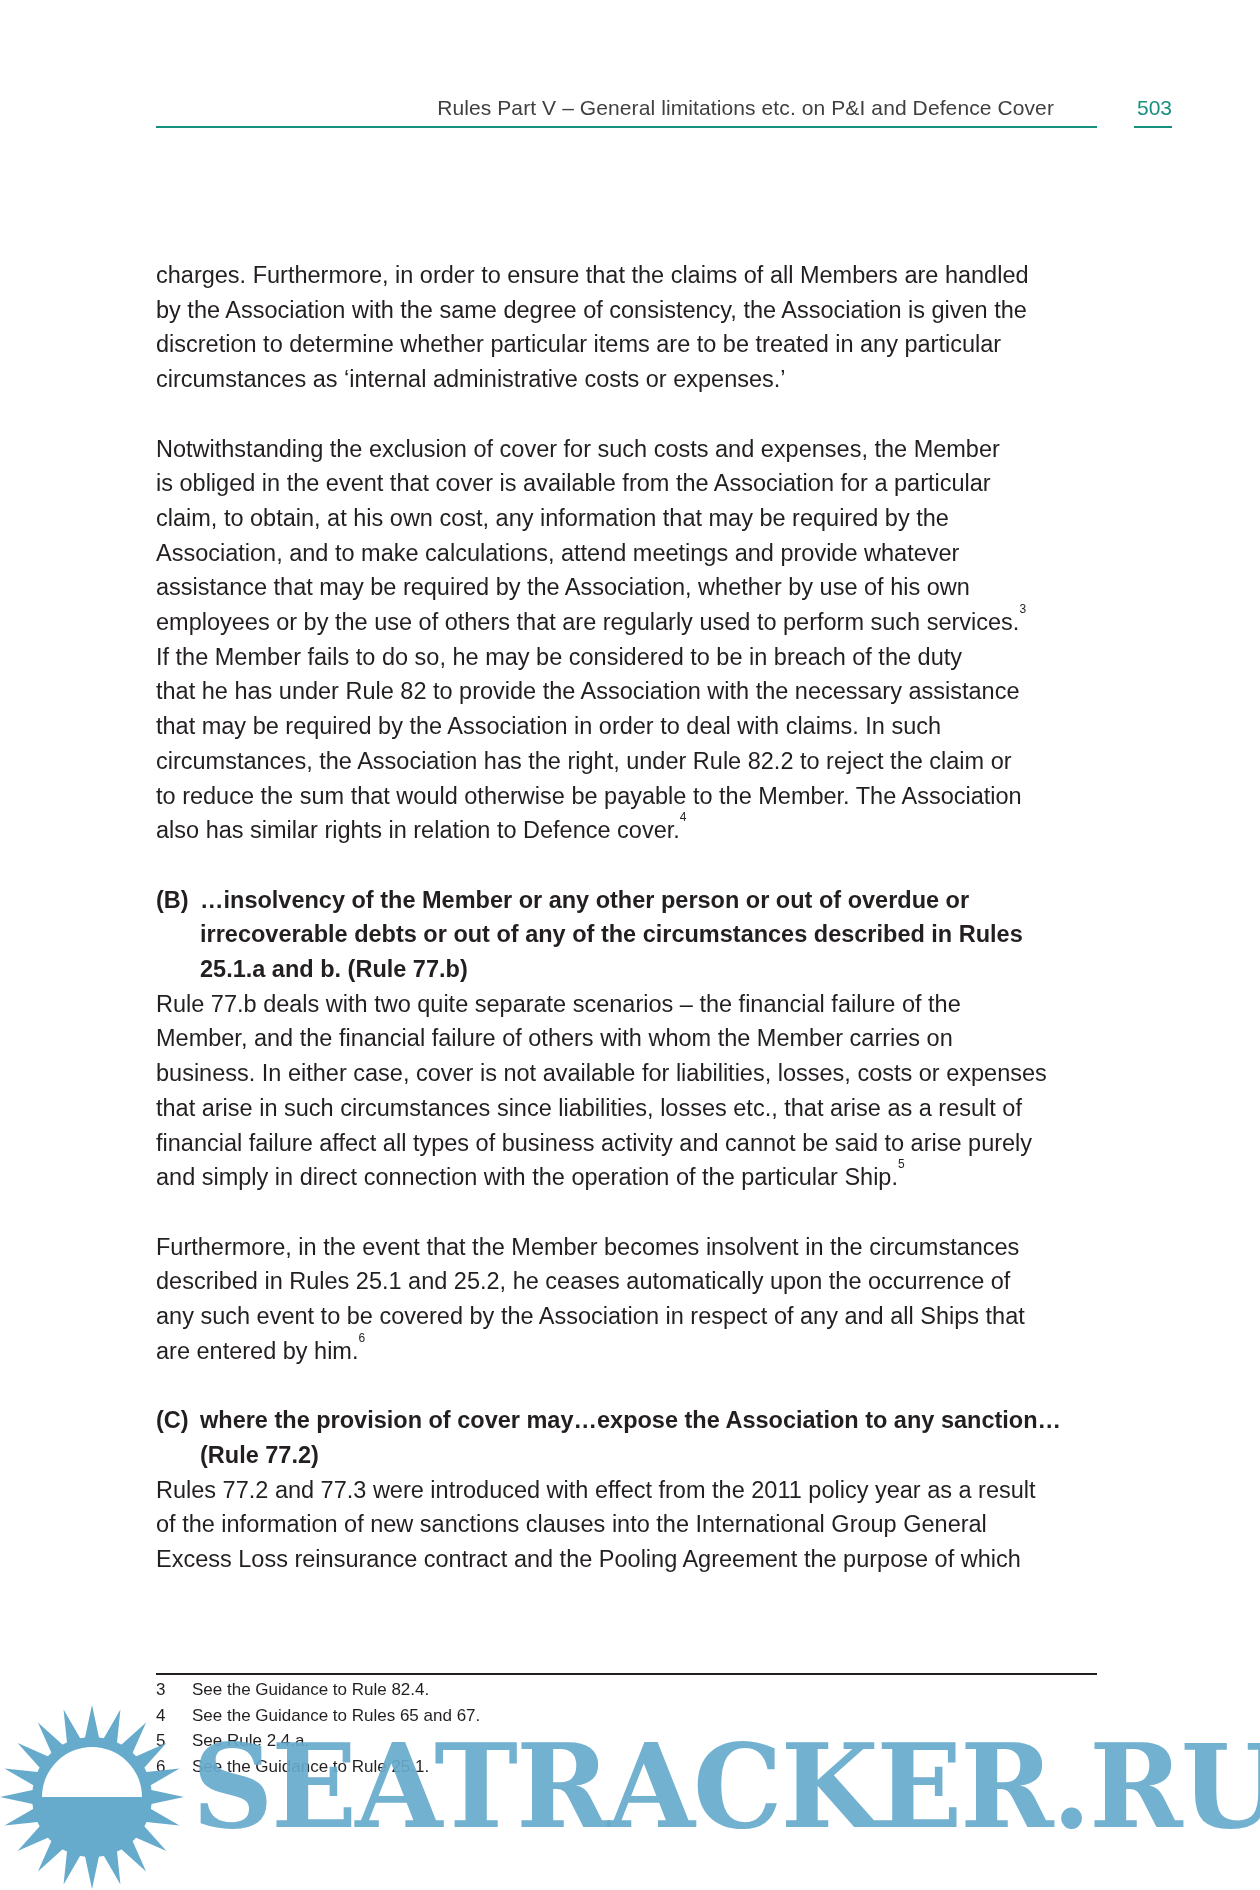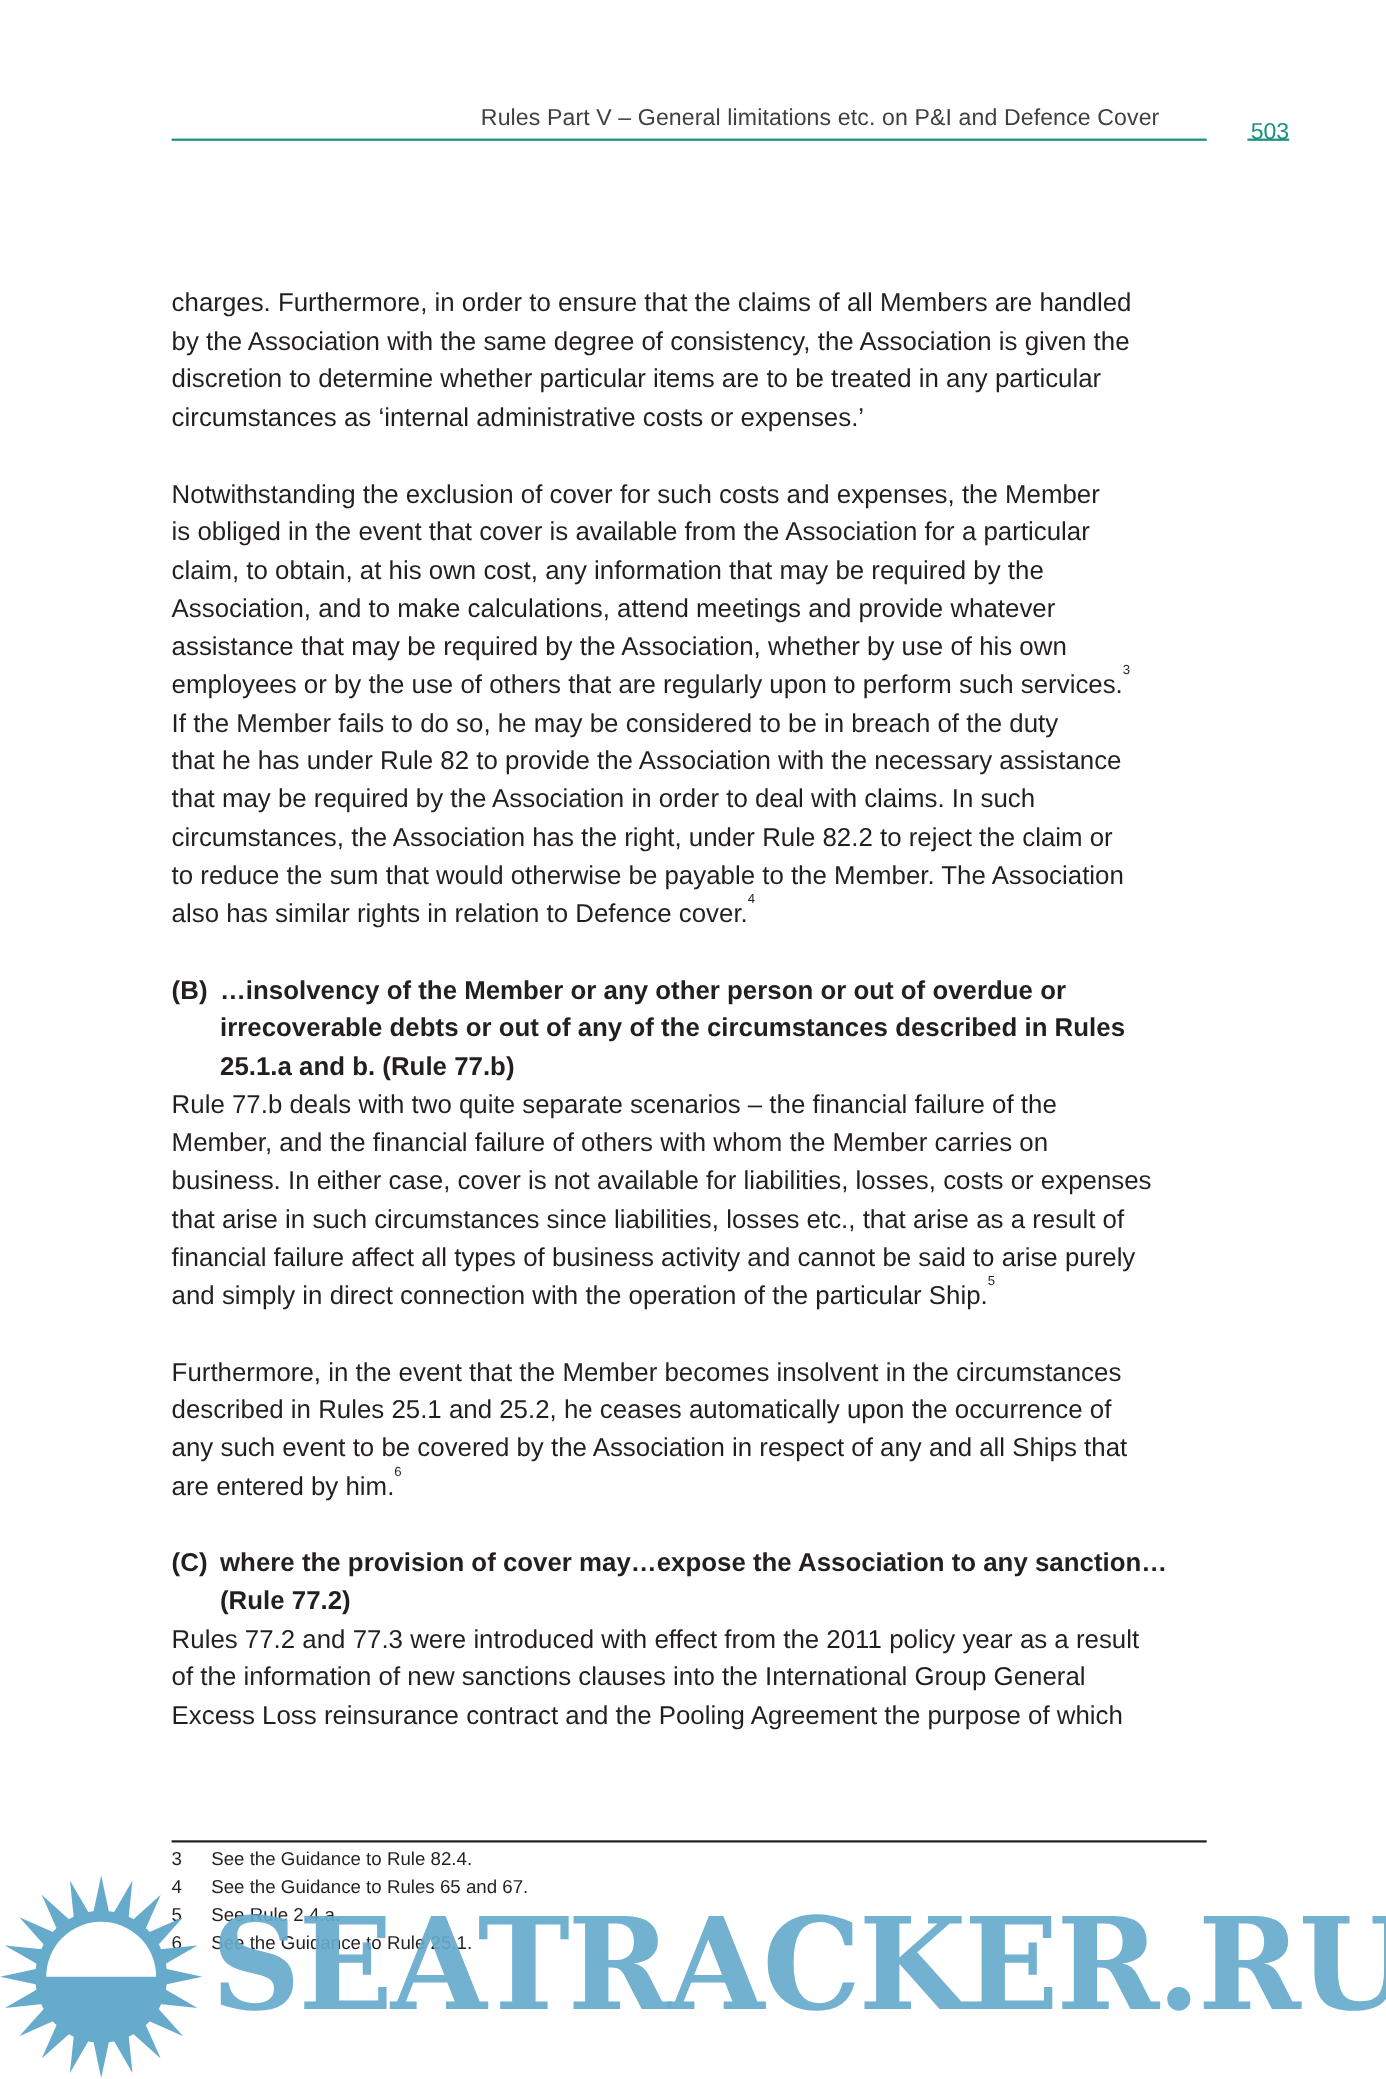--- a/index.html
+++ b/index.html
@@ -2,21 +2,21 @@
 <html><head>
 <meta charset="utf-8">
 <style>
   html, body { margin: 0; padding: 0; background: #ffffff; }
   body { width: 1260px; height: 1890px; position: relative; overflow: hidden;
          font-family: "Liberation Sans", "DejaVu Sans", sans-serif; color: #231f20; }
   .header { position: absolute; top: 96px; left: 156px; width: 1016px; height: 32px; }
   .header-title { position: absolute; right: 118px; top: 0; font-size: 21px; color: #404040;
                   white-space: nowrap; letter-spacing: 0.1px; }
   .header-rule { position: absolute; left: 0; top: 30px; width: 941px; height: 1.5px; background: #17907e; }
-  .page-num { position: absolute; right: 0; top: 0; font-size: 21px; color: #17907e; margin-top: 12px; }
+  .page-num { position: absolute; right: 0; top: 0; font-size: 21px; color: #17907e; }
   .page-num-rule { position: absolute; right: 0; top: 30px; width: 38px; height: 1.5px; background: #17907e; }
 
   .body-text { position: absolute; left: 156px; top: 258px; width: 945px; font-size: 23.5px;
                line-height: 34.7px; color: #231f20; }
   .body-text p { margin: 0; }
   .gap { height: 34.7px; }
   .line { display: block; white-space: nowrap; }
   sup { font-size: 12px; vertical-align: top; position: relative; top: -2px; line-height: 1; }
 
   .heading { font-weight: bold; display: flex; }
@@ -50,21 +50,21 @@
     <span class="line">discretion to determine whether particular items are to be treated in any particular</span>
     <span class="line">circumstances as ‘internal administrative costs or expenses.’</span>
   </p>
   <div class="gap"></div>
   <p>
     <span class="line">Notwithstanding the exclusion of cover for such costs and expenses, the Member</span>
     <span class="line">is obliged in the event that cover is available from the Association for a particular</span>
     <span class="line">claim, to obtain, at his own cost, any information that may be required by the</span>
     <span class="line">Association, and to make calculations, attend meetings and provide whatever</span>
     <span class="line">assistance that may be required by the Association, whether by use of his own</span>
-    <span class="line"><span>employees or by the use of others that are regularly upon to perform such services.</span><sup>3</sup></span>
+    <span class="line"><span>employees or by the use of others that are regularly used to perform such services.</span><sup>3</sup></span>
     <span class="line">If the Member fails to do so, he may be considered to be in breach of the duty</span>
     <span class="line">that he has under Rule 82 to provide the Association with the necessary assistance</span>
     <span class="line">that may be required by the Association in order to deal with claims. In such</span>
     <span class="line">circumstances, the Association has the right, under Rule 82.2 to reject the claim or</span>
     <span class="line">to reduce the sum that would otherwise be payable to the Member. The Association</span>
     <span class="line"><span>also has similar rights in relation to Defence cover.</span><sup>4</sup></span>
   </p>
   <div class="gap"></div>
   <div class="heading">
     <span class="label">(B)</span>

